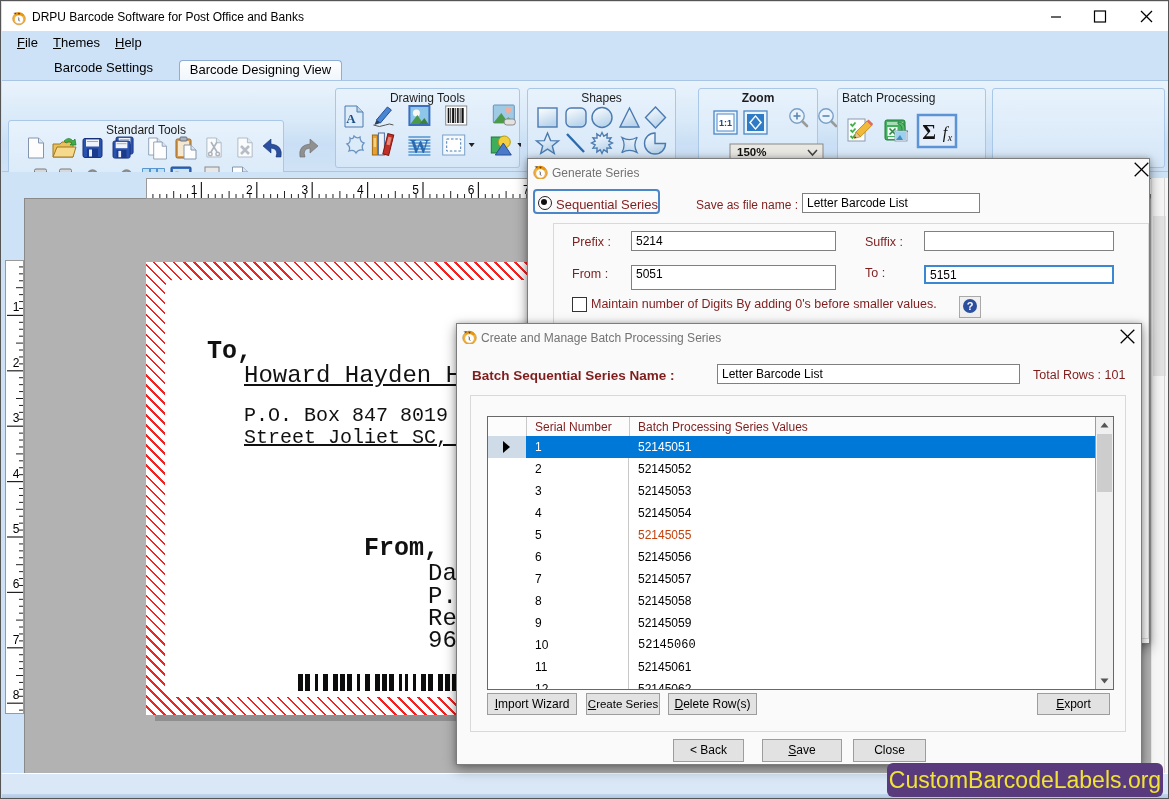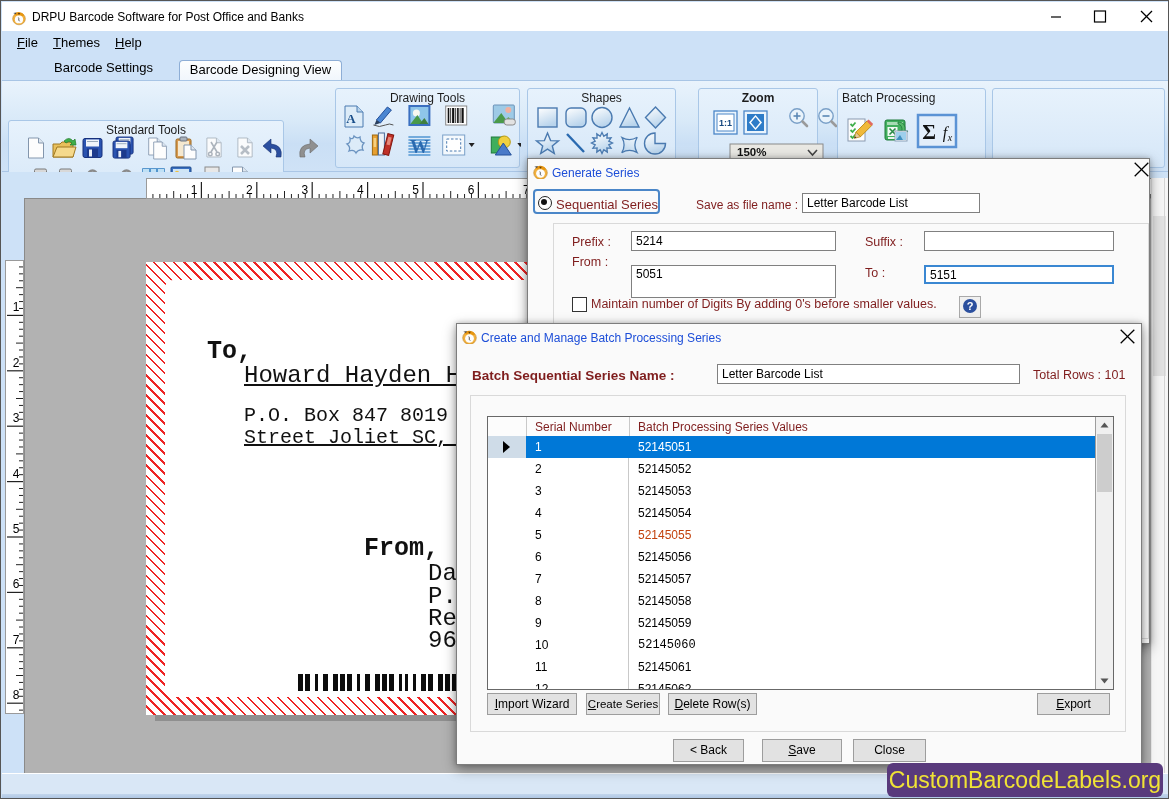--- a/index.html
+++ b/index.html
@@ -31,21 +31,21 @@
   
   #envshadow{position:absolute;left:130px;top:67px;width:980px;height:455px;background:#8f8f8f;}
   #envelope{position:absolute;left:121px;top:63px;width:980px;height:453px;background:repeating-linear-gradient(45deg,#ffffff 0px,#ffffff 5.4px,#ee2525 5.4px,#ee2525 7.1px);}
   #envinner{position:absolute;left:19px;top:18px;right:18px;bottom:18px;background:#ffffff;border-radius:8px;}
   .mono{font-family:"Liberation Mono",monospace;color:#111;}
   
   #statusbar{position:absolute;left:1px;top:772px;width:1167px;height:27px;background:#d9e7f6;border-top:1px solid #fff;}
   #statusbar2{position:absolute;left:1px;top:793px;width:1167px;height:6px;background:linear-gradient(#c2d5ec,#a7c0e0);}
   
   .dlg{position:absolute;background:#fafafa;border:1px solid #7d7d7d;box-shadow:0 4px 12px rgba(0,0,0,0.4),0 0 5px rgba(0,0,0,0.2);box-sizing:border-box;}
-  .dlgname{position:absolute;font-size:12px;color:#1d4ed8;}
+  .dlgname{position:absolute;font-size:12px;color:#737373;}
   .tb{position:absolute;background:#fff;border:1px solid #808080;box-sizing:border-box;font-size:12px;color:#000;padding:0 0 0 4px;}
   .lbl{position:absolute;font-size:12.5px;color:#7f1d1d;white-space:nowrap;}
   .btn{position:absolute;background:#e2e2e2;border:1px solid #9d9d9d;box-sizing:border-box;text-align:center;font-size:12px;color:#000;white-space:nowrap;overflow:hidden;}
   
   #banner{position:absolute;left:886px;top:762px;width:276px;height:34px;background:#593a7c;border-radius:6px;color:#f0e335;font-size:23px;text-align:center;line-height:34px;z-index:60;}
 </style>
 </head>
 <body>
 <div id="win">
   <div id="titlebar">
@@ -694,22 +694,22 @@
     <div class="abs" style="left:10px;top:37px;width:12px;height:12px;border:1px solid #222;border-radius:50%;background:#fff;"></div>
     <div class="abs" style="left:13px;top:40px;width:6px;height:6px;border-radius:50%;background:#111;"></div>
     <div class="lbl" style="left:28px;top:38px;font-size:13px;">Sequential Series</div>
     <div class="lbl" style="left:168px;top:39px;font-size:12px;">Save as file name :</div>
     <div class="tb" style="left:274px;top:34px;width:178px;height:20px;line-height:18px;">Letter Barcode List</div>
     <div class="abs" style="left:25px;top:64px;width:594px;height:414px;border:1px solid #d9d9d9;background:#fafafa;"></div>
     <div class="lbl" style="left:44px;top:76px;">Prefix :</div>
     <div class="tb" style="left:103px;top:72px;width:205px;height:20px;line-height:18px;">5214</div>
     <div class="lbl" style="left:337px;top:76px;">Suffix :</div>
     <div class="tb" style="left:396px;top:72px;width:190px;height:20px;line-height:18px;"></div>
-    <div class="lbl" style="left:44px;top:96px;">From :</div>
-    <div class="tb" style="left:103px;top:106px;width:205px;height:33px;line-height:17px;">5051</div>
+    <div class="lbl" style="left:44px;top:108px;">From :</div>
+    <div class="tb" style="left:103px;top:106px;width:205px;height:25px;line-height:17px;">5051</div>
     <div class="lbl" style="left:337px;top:107px;">To :</div>
     <div class="tb" style="left:396px;top:106px;width:190px;height:19px;line-height:17px;border:2px solid #3a87d2;">5151</div>
     <div class="abs" style="left:44px;top:138px;width:13px;height:13px;border:1px solid #333;background:#fff;"></div>
     <div class="lbl" style="left:63px;top:138px;">Maintain number of Digits By adding 0's before smaller values.</div>
     <div class="abs" style="left:431px;top:137px;width:20px;height:20px;border:1px solid #a9a9a9;background:#f0f0f0;"></div>
     <svg class="abs" style="left:434px;top:139px;" width="16" height="16" viewBox="0 0 16 16">
       <circle cx="8" cy="8" r="7" fill="#2b4f9e"></circle>
       <text x="8" y="12" font-size="11" font-weight="bold" fill="#fff" text-anchor="middle" font-family="Liberation Sans">?</text>
     </svg>
   </div>

